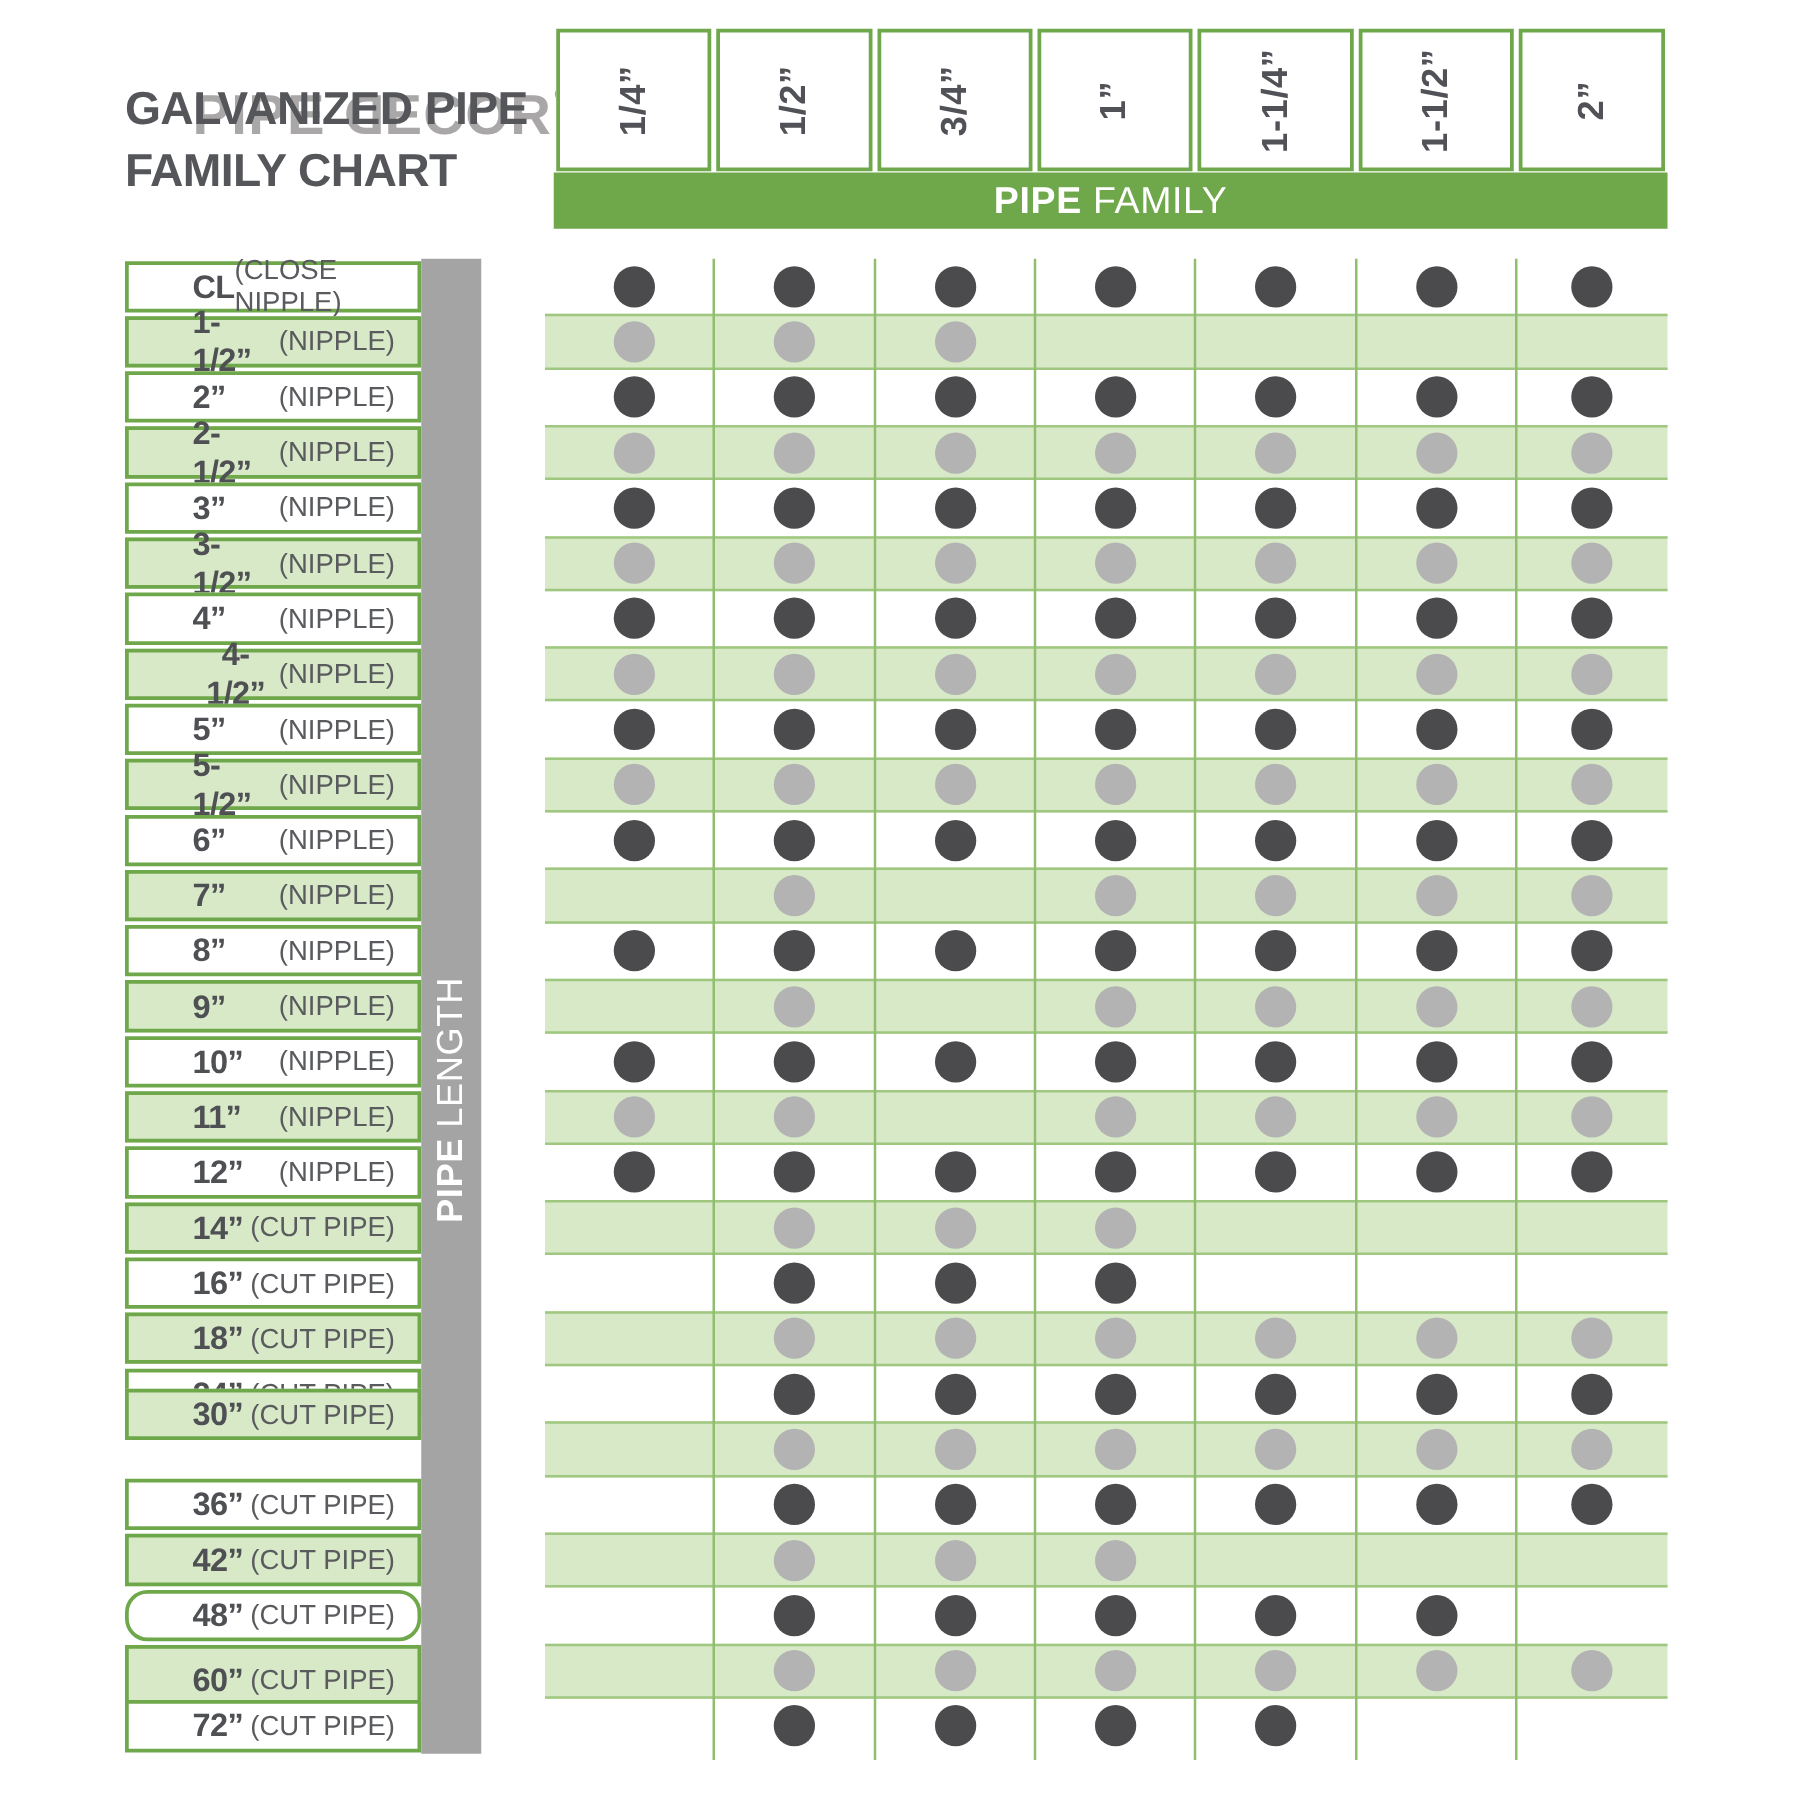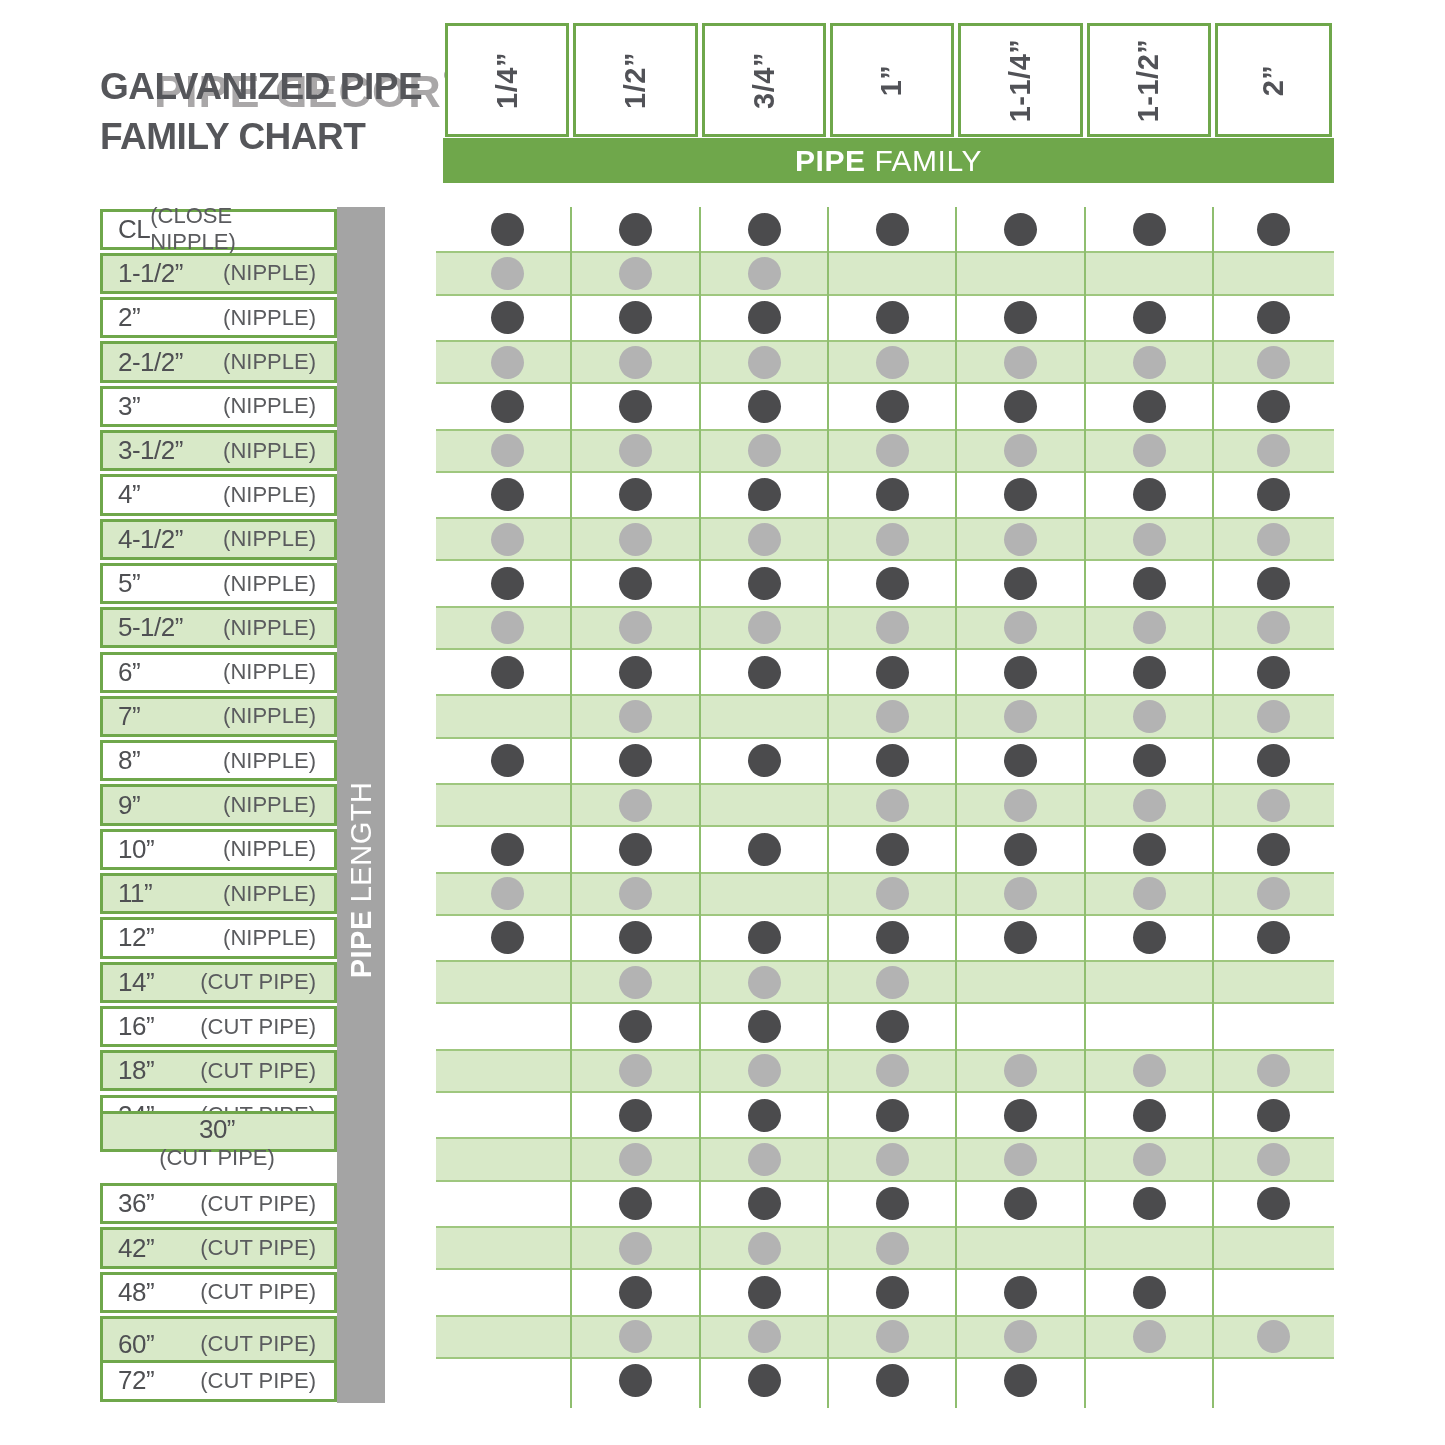--- a/index.html
+++ b/index.html
@@ -22,21 +22,21 @@
   .col-box span{transform:rotate(-90deg);white-space:nowrap;font-size:29px;font-weight:bold;
                 color:#515257;letter-spacing:0.5px;}
   .nominal-bar{position:absolute;left:443px;top:138px;width:891px;height:45px;
                background:var(--green);display:flex;align-items:center;justify-content:center;
                color:#fff;font-size:30px;letter-spacing:0.5px;}
   .nominal-bar .b{font-weight:bold;margin-right:9px;}
   .row-label{position:absolute;left:100px;width:237px;border:3px solid var(--green);
              box-sizing:border-box;background:#fff;display:flex;align-items:center;
              justify-content:space-between;padding:0 18px 0 15px;}
   .row-label.green{background:var(--band-fill);}
-  .row-label .sz{font-size:26px;font-weight:normal;color:var(--label-col);letter-spacing:-0.5px;}
+  .row-label .sz{font-size:26px;font-weight:bold;color:var(--label-col);letter-spacing:-0.5px;margin-left:36px;}
   .row-label .nt{font-size:22px;color:var(--note-col);}
   .length-bar{position:absolute;left:337px;top:207px;width:48px;height:1196px;background:var(--gray);}
   .length-bar .txt{position:absolute;left:50%;top:50%;
                    transform:translate(-50%,-50%) translateY(75px) rotate(-90deg);
                    white-space:nowrap;color:#fff;font-size:29px;letter-spacing:0.5px;}
   .length-bar .b{font-weight:bold;margin-right:8px;}
   .band{position:absolute;left:436px;width:898px;background:var(--band-fill);
         border-top:2px solid var(--band-edge);border-bottom:2px solid var(--band-edge);
         box-sizing:border-box;z-index:1;}
   .vline{position:absolute;width:2px;background:var(--line);top:207px;height:1201px;z-index:2;}
@@ -165,33 +165,33 @@
         <span class="nt">(CUT PIPE)</span>
       </div>
       <div class="row-label green" style="top: 1050.2px; height: 41.3px;">
         <span class="sz">18”</span>
         <span class="nt">(CUT PIPE)</span>
       </div>
       <div class="row-label" style="top: 1094.5px; height: 41.3px;">
         <span class="sz">24”</span>
         <span class="nt">(CUT PIPE)</span>
       </div>
-      <div class="row-label green" style="top: 1111px; height: 41.3px; flex-direction: column;">
+      <div class="row-label green" style="top: 1111px; height: 41.3px;">
         <span class="sz">30”</span>
         <span class="nt">(CUT PIPE)</span>
       </div>
       <div class="row-label" style="top: 1183.1px; height: 41.3px;">
         <span class="sz">36”</span>
         <span class="nt">(CUT PIPE)</span>
       </div>
       <div class="row-label green" style="top: 1227.4px; height: 41.3px;">
         <span class="sz">42”</span>
         <span class="nt">(CUT PIPE)</span>
       </div>
-      <div class="row-label" style="top: 1271.7px; height: 41.3px;">
+      <div class="row-label" style="top: 1271.7px; height: 41.3px; border-radius: 18px;">
         <span class="sz">48”</span>
         <span class="nt">(CUT PIPE)</span>
       </div>
       <div class="row-label green" style="top: 1316px; height: 56px;">
         <span class="sz">60”</span>
         <span class="nt">(CUT PIPE)</span>
       </div>
       <div class="row-label" style="top: 1360.3px; height: 41.3px;">
         <span class="sz">72”</span>
         <span class="nt">(CUT PIPE)</span>

